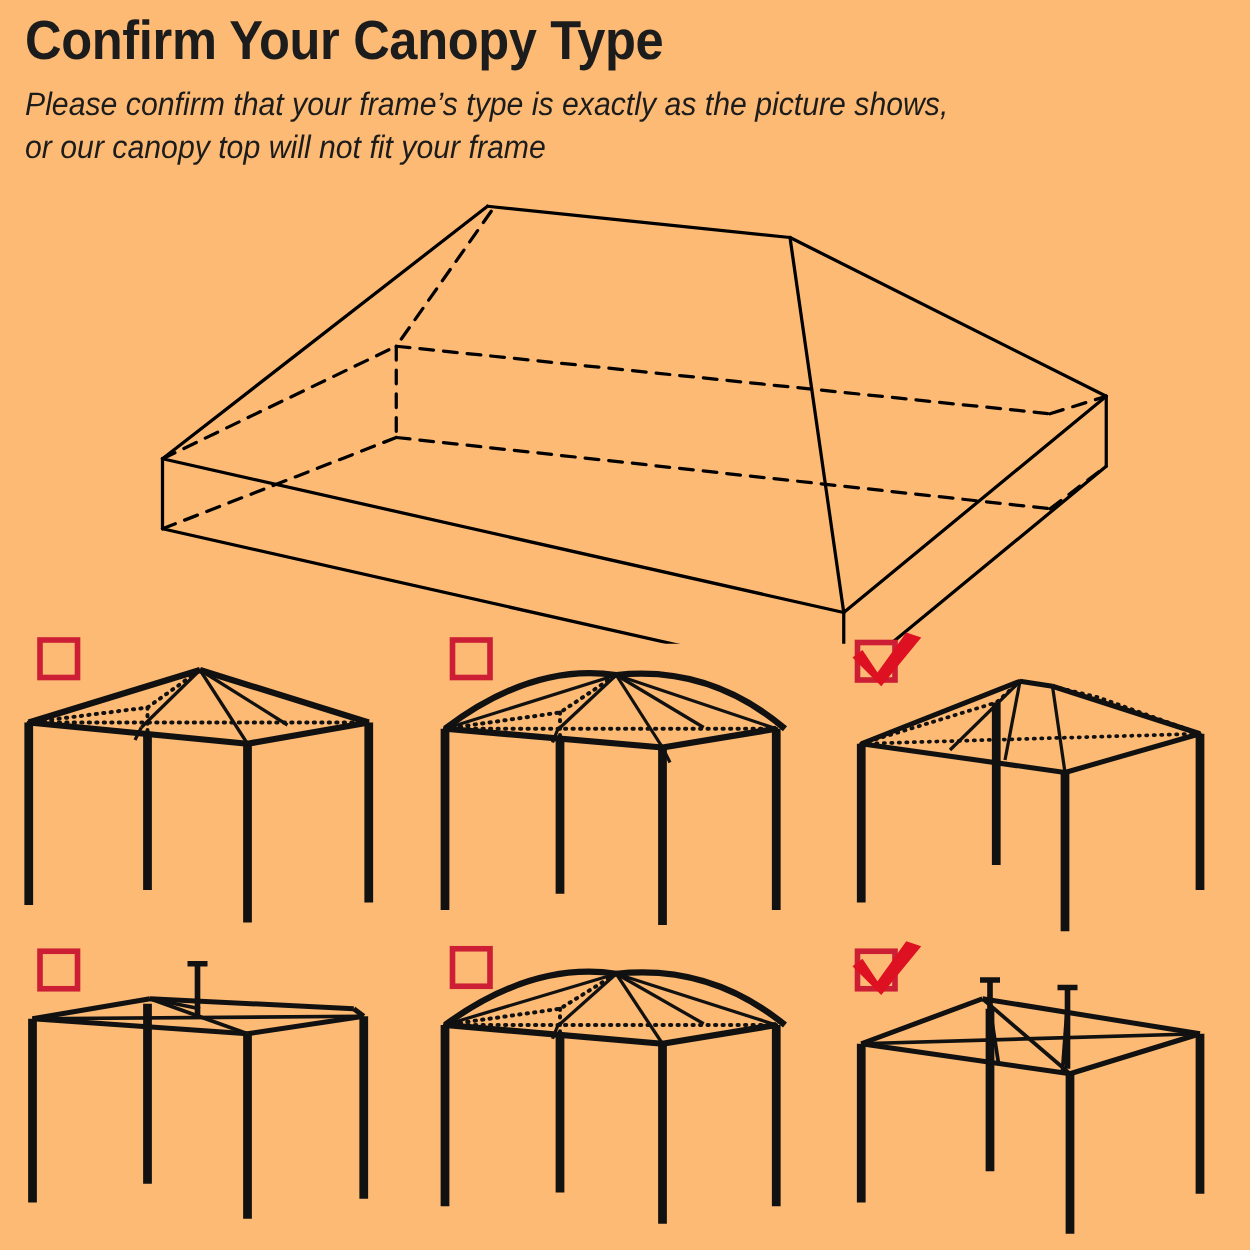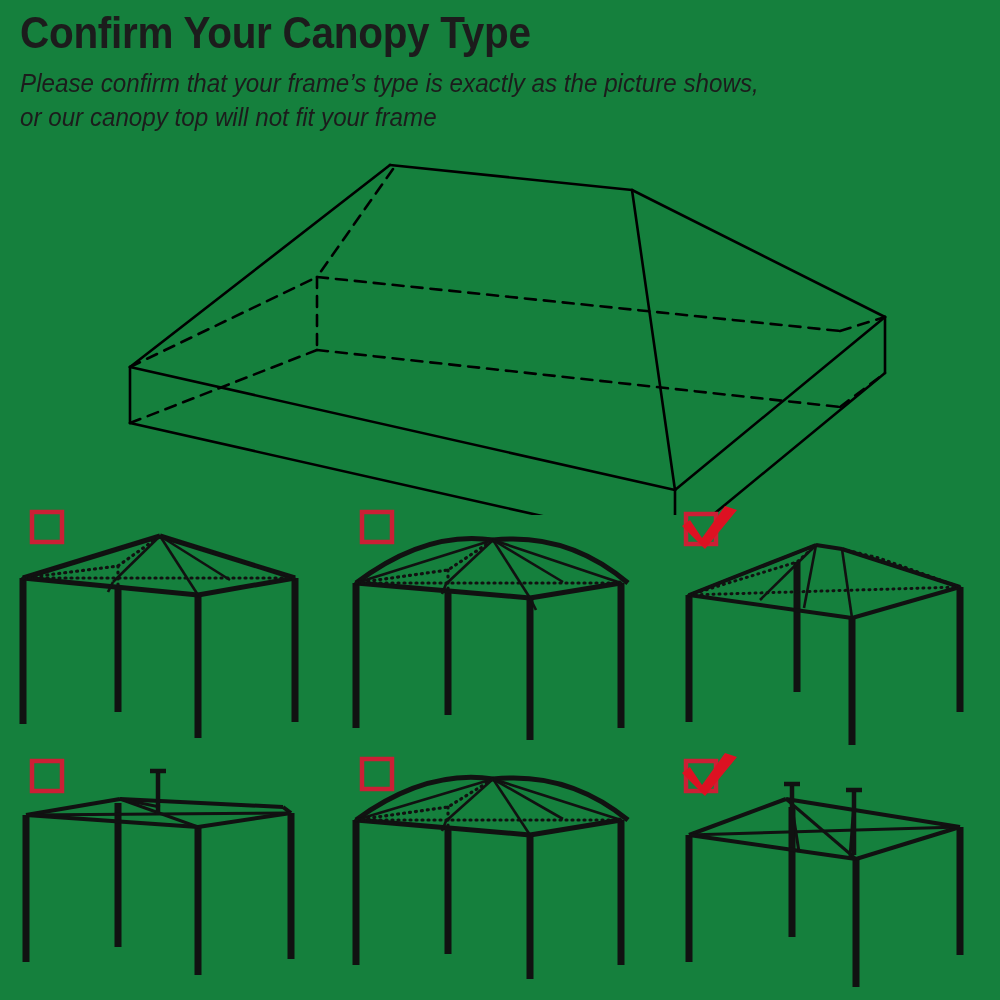--- a/index.html
+++ b/index.html
@@ -13,21 +13,21 @@
     height: 1000px;
     overflow: hidden;
     font-family: "Liberation Sans", "DejaVu Sans", sans-serif;
     color: #1f1f1f;
     position: relative;
   }
   .page {
     position: relative;
     width: 1000px;
     height: 1000px;
-    background: #15803d;
+    background: #fdba74;
   }
 
   
   .header {
     position: absolute;
     left: 20px;
     top: 8px;
     width: 960px;
   }
   .title {

